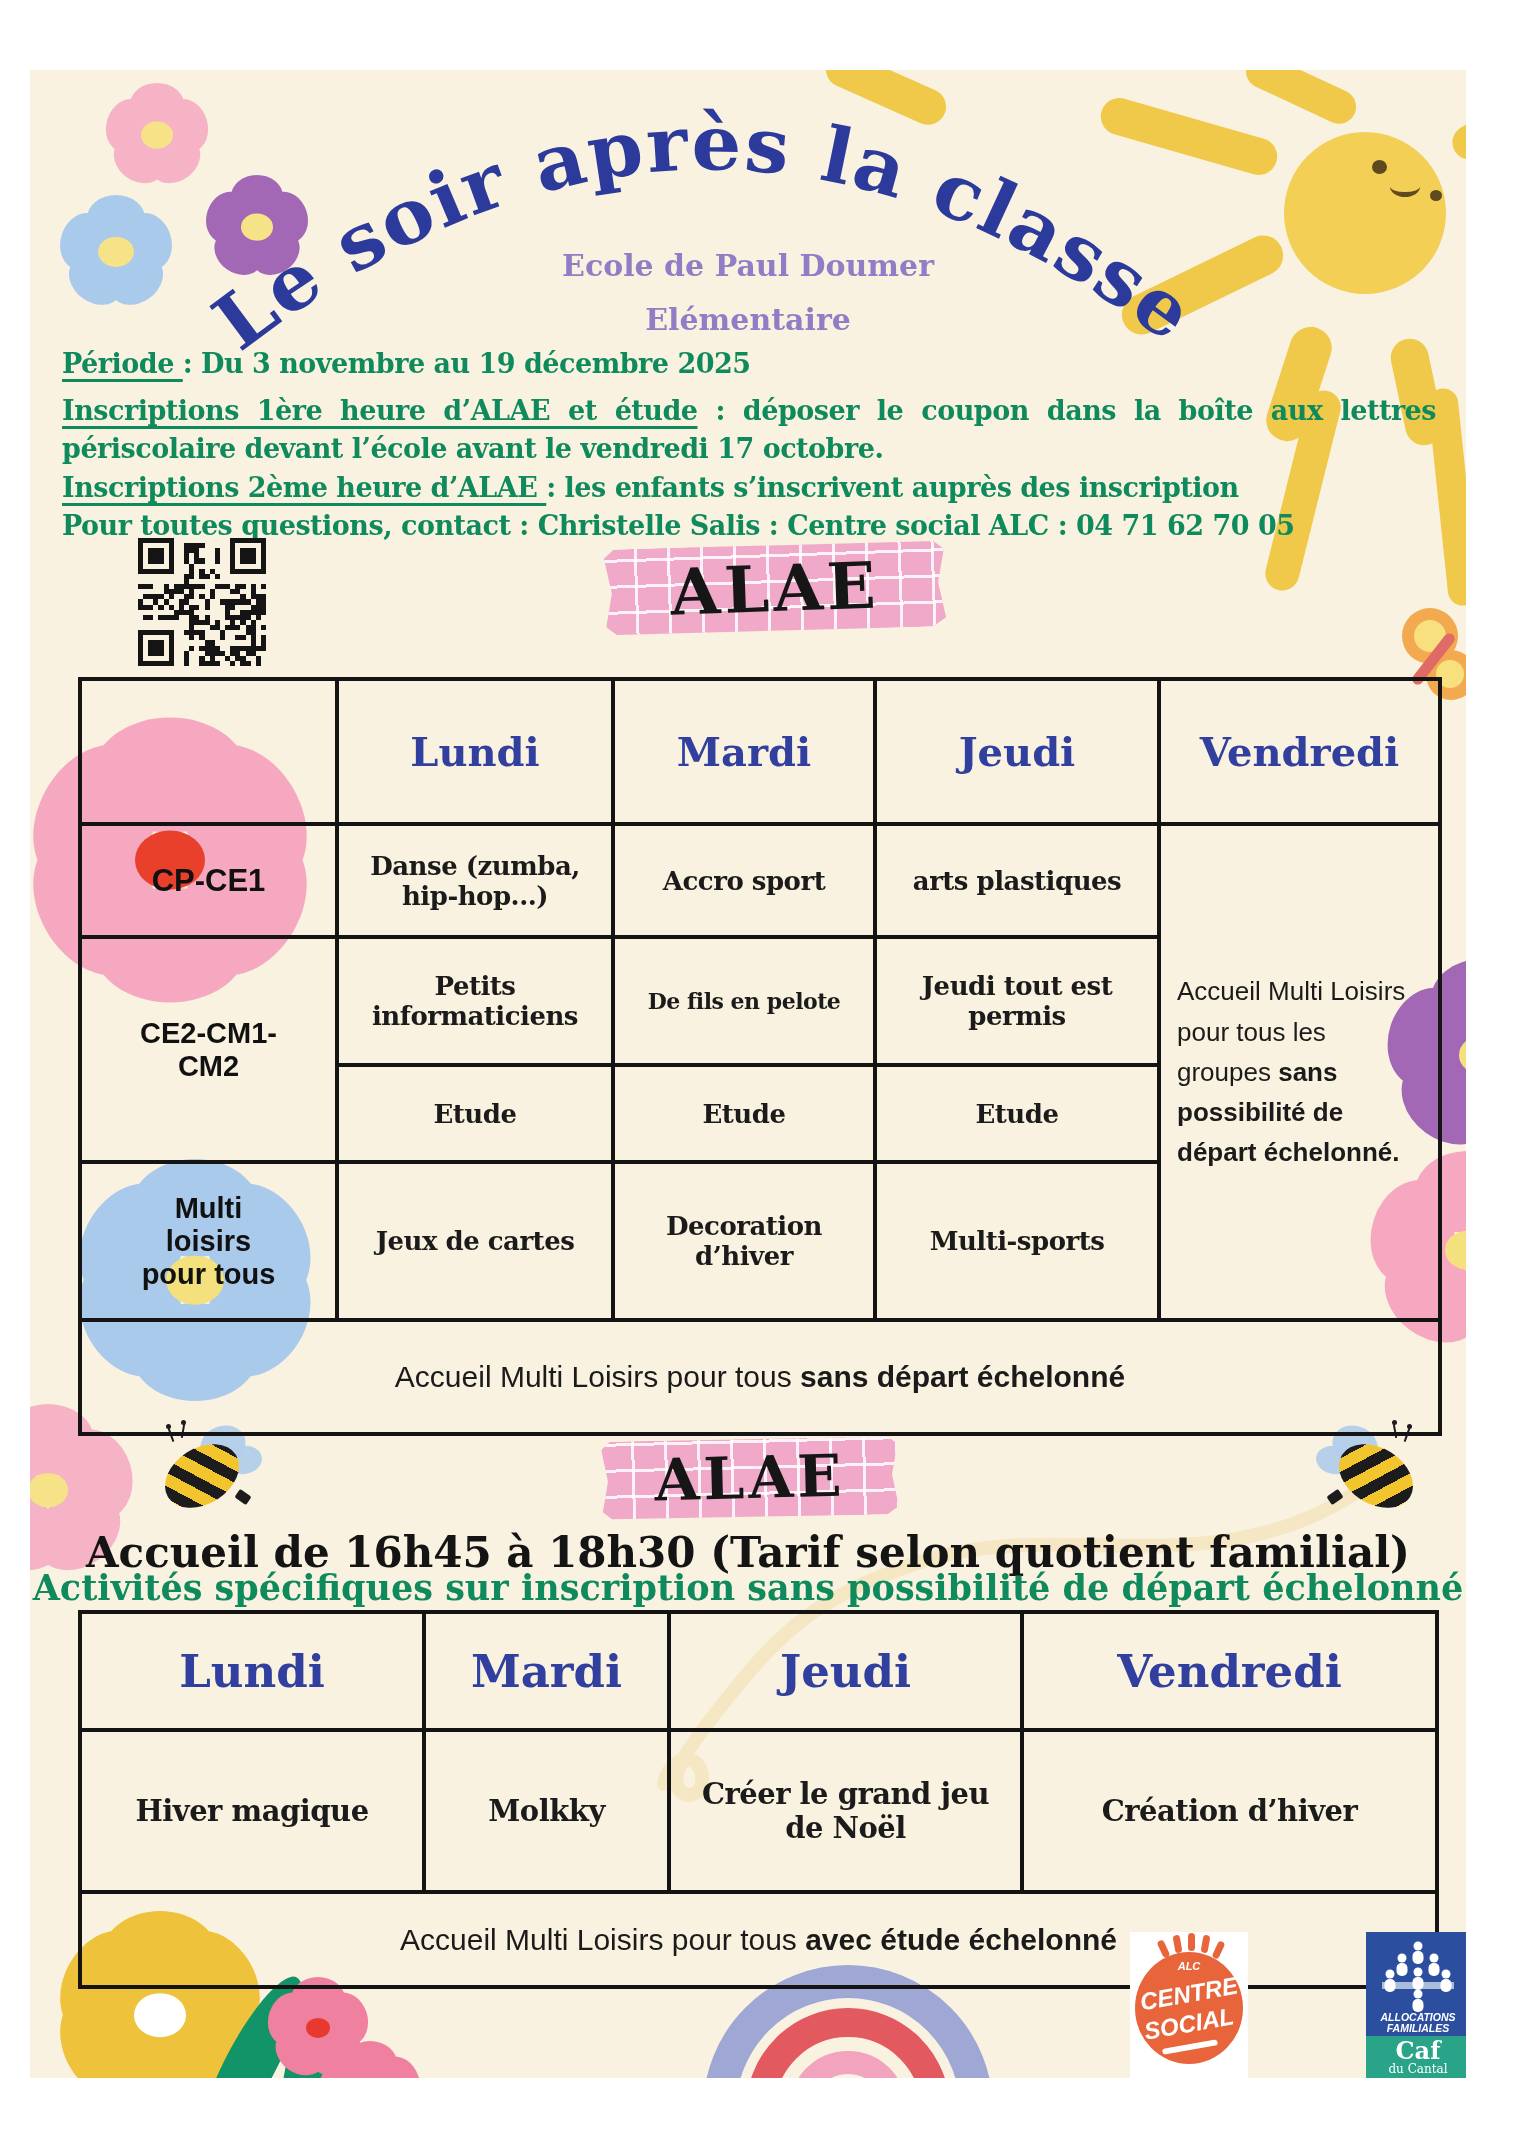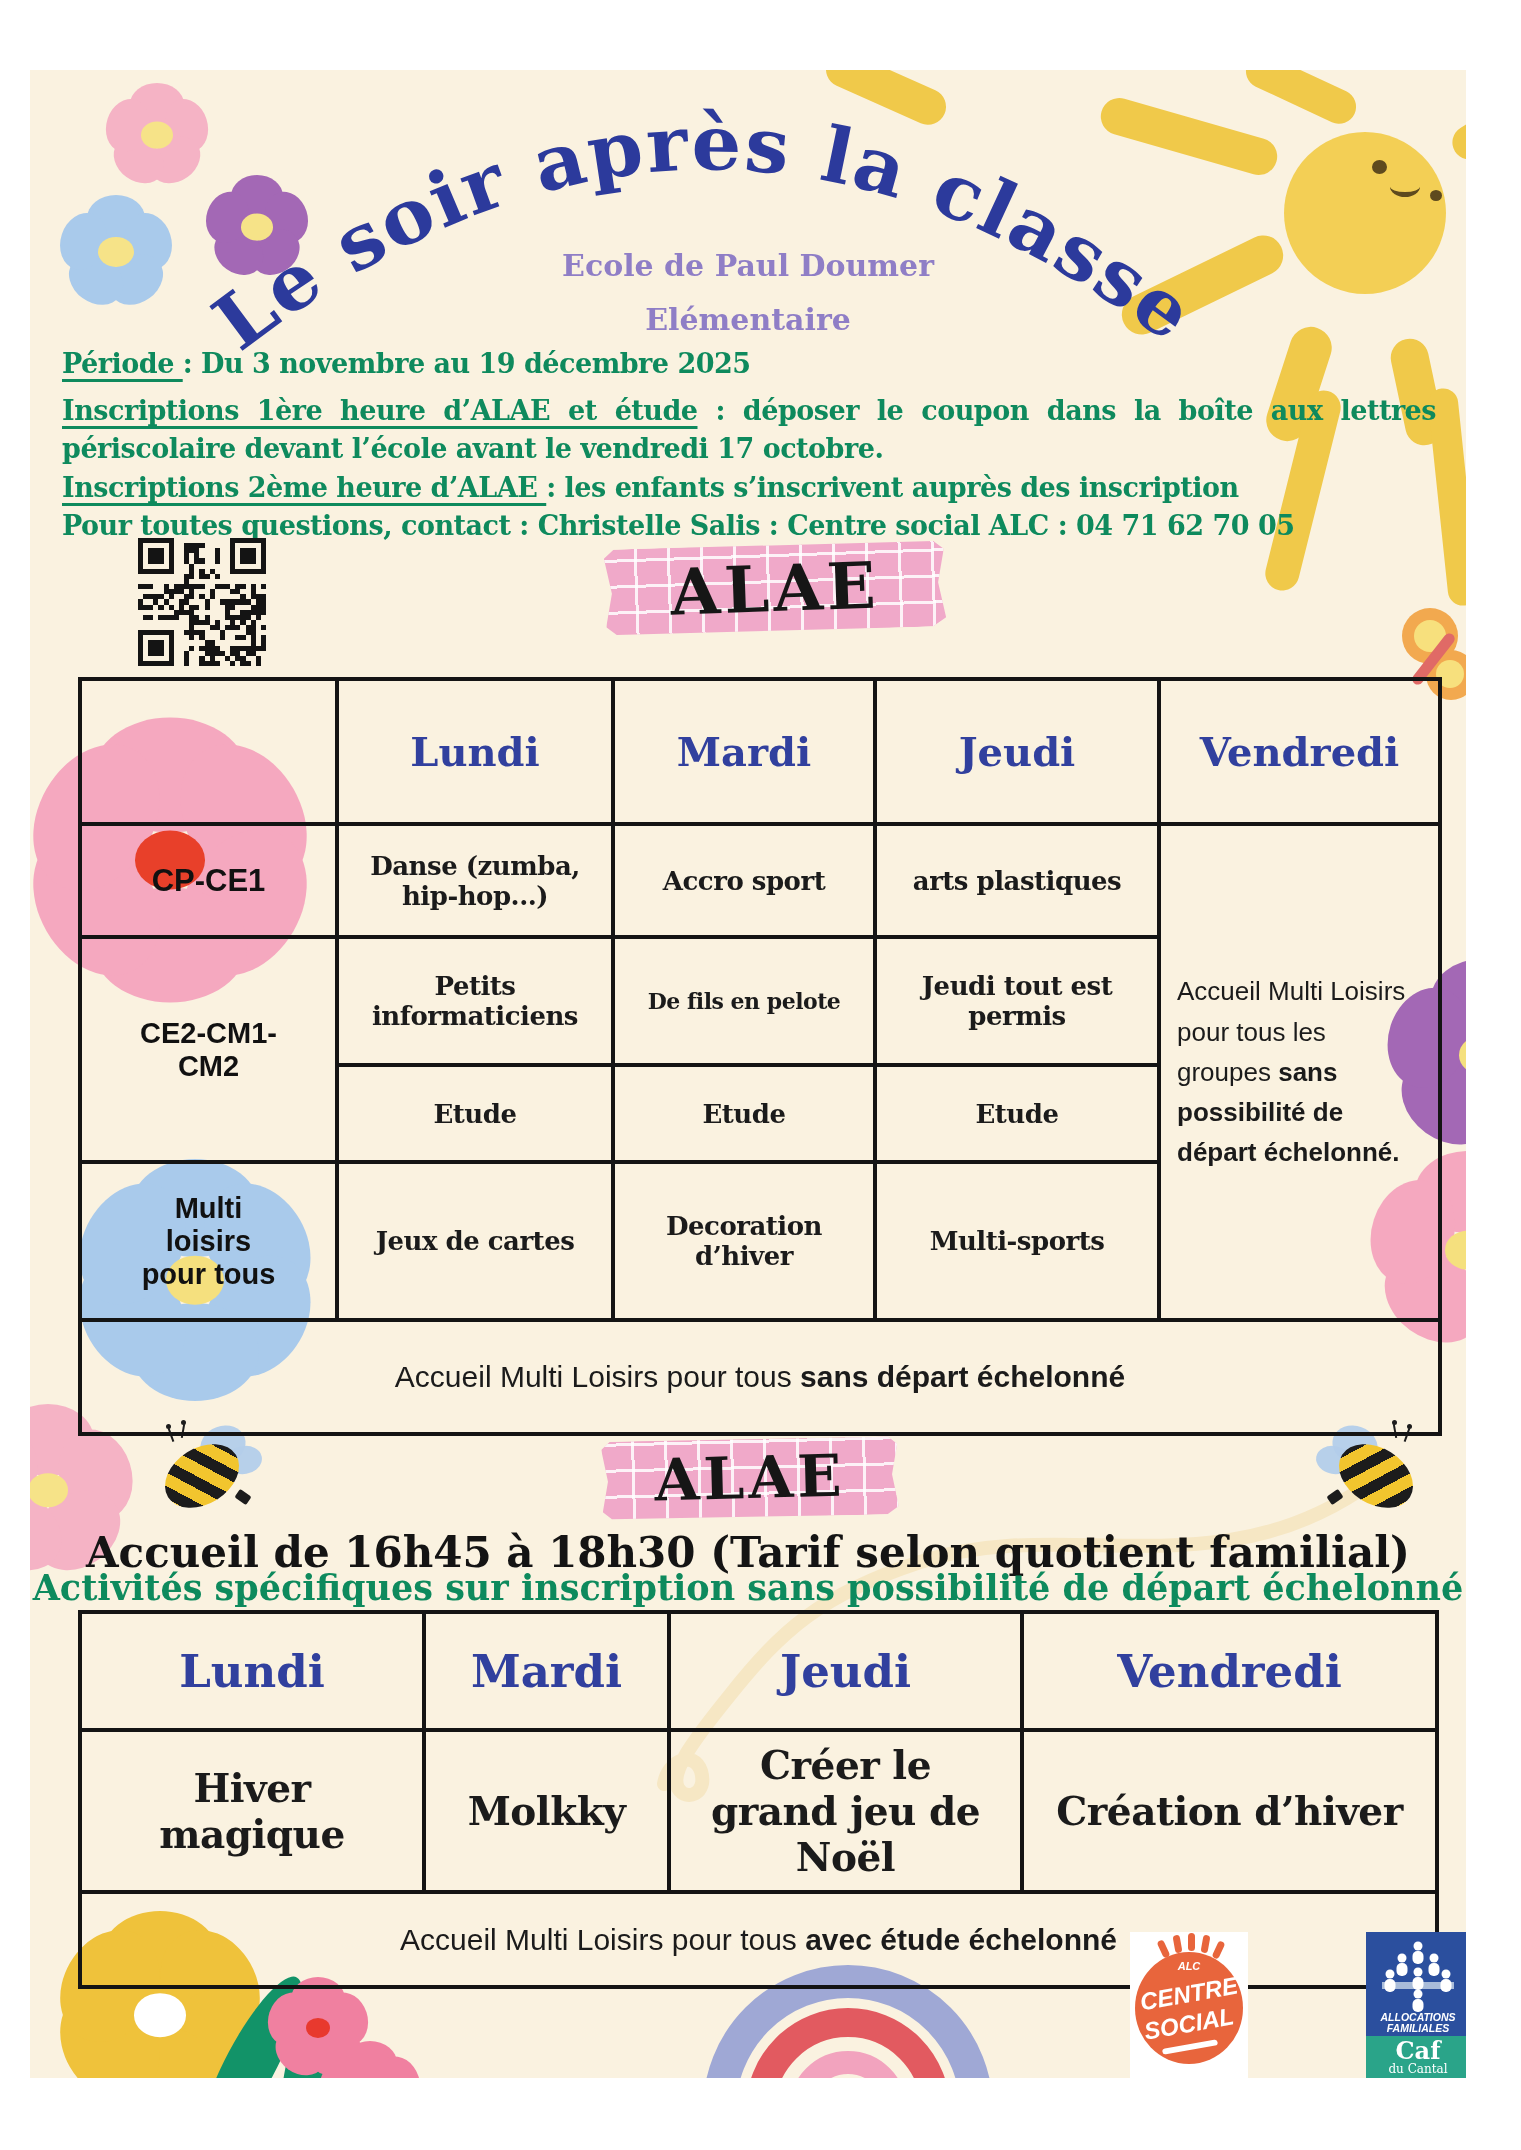--- a/index.html
+++ b/index.html
@@ -54,21 +54,21 @@
   
   .tblwrap{position:absolute;z-index:3;}
   table{border-collapse:collapse;table-layout:fixed;}
   td{border:4px solid #141414;text-align:center;vertical-align:middle;padding:0;background:transparent;color:#1b1b1b;}
   td.day{font-weight:bold;color:#31409E;font-family:"DejaVu Serif",serif;}
   .t1 td.day{font-size:40px;}
   .t2 td.day{font-size:45px;}
   td.lbl{font-family:"Liberation Sans",sans-serif;font-weight:bold;font-size:29px;color:#111;padding:0 48px;}
   td.act{font-family:"DejaVu Serif",serif;font-weight:bold;font-size:26px;letter-spacing:-0.5px;padding:0 24px;}
   td.act.small{font-size:22px;}
-  .t2 td.act{font-size:39px;}
+  .t2 td.act{font-size:29px;}
   td.ven{font-family:"Liberation Sans",sans-serif;font-size:26px;text-align:left;padding:0 16px;line-height:1.55;}
   td.foot{font-family:"Liberation Sans",sans-serif;font-size:30px;}
 
   
   .logo{position:absolute;z-index:5;overflow:hidden;}
   #logo-cs{left:1100px;top:1862px;width:118px;height:146px;background:#fff;}
   #logo-cs .badge{position:absolute;left:5px;top:20px;width:108px;height:112px;background:#E8653C;border-radius:50%;}
   #logo-cs .fingers i{position:absolute;width:7px;height:18px;background:#E8653C;border-radius:4px;}
   #logo-cs .alc{position:absolute;left:0;top:28px;width:118px;text-align:center;color:#fff;
        font-family:"Liberation Sans",sans-serif;font-style:italic;font-weight:bold;font-size:11px;}

